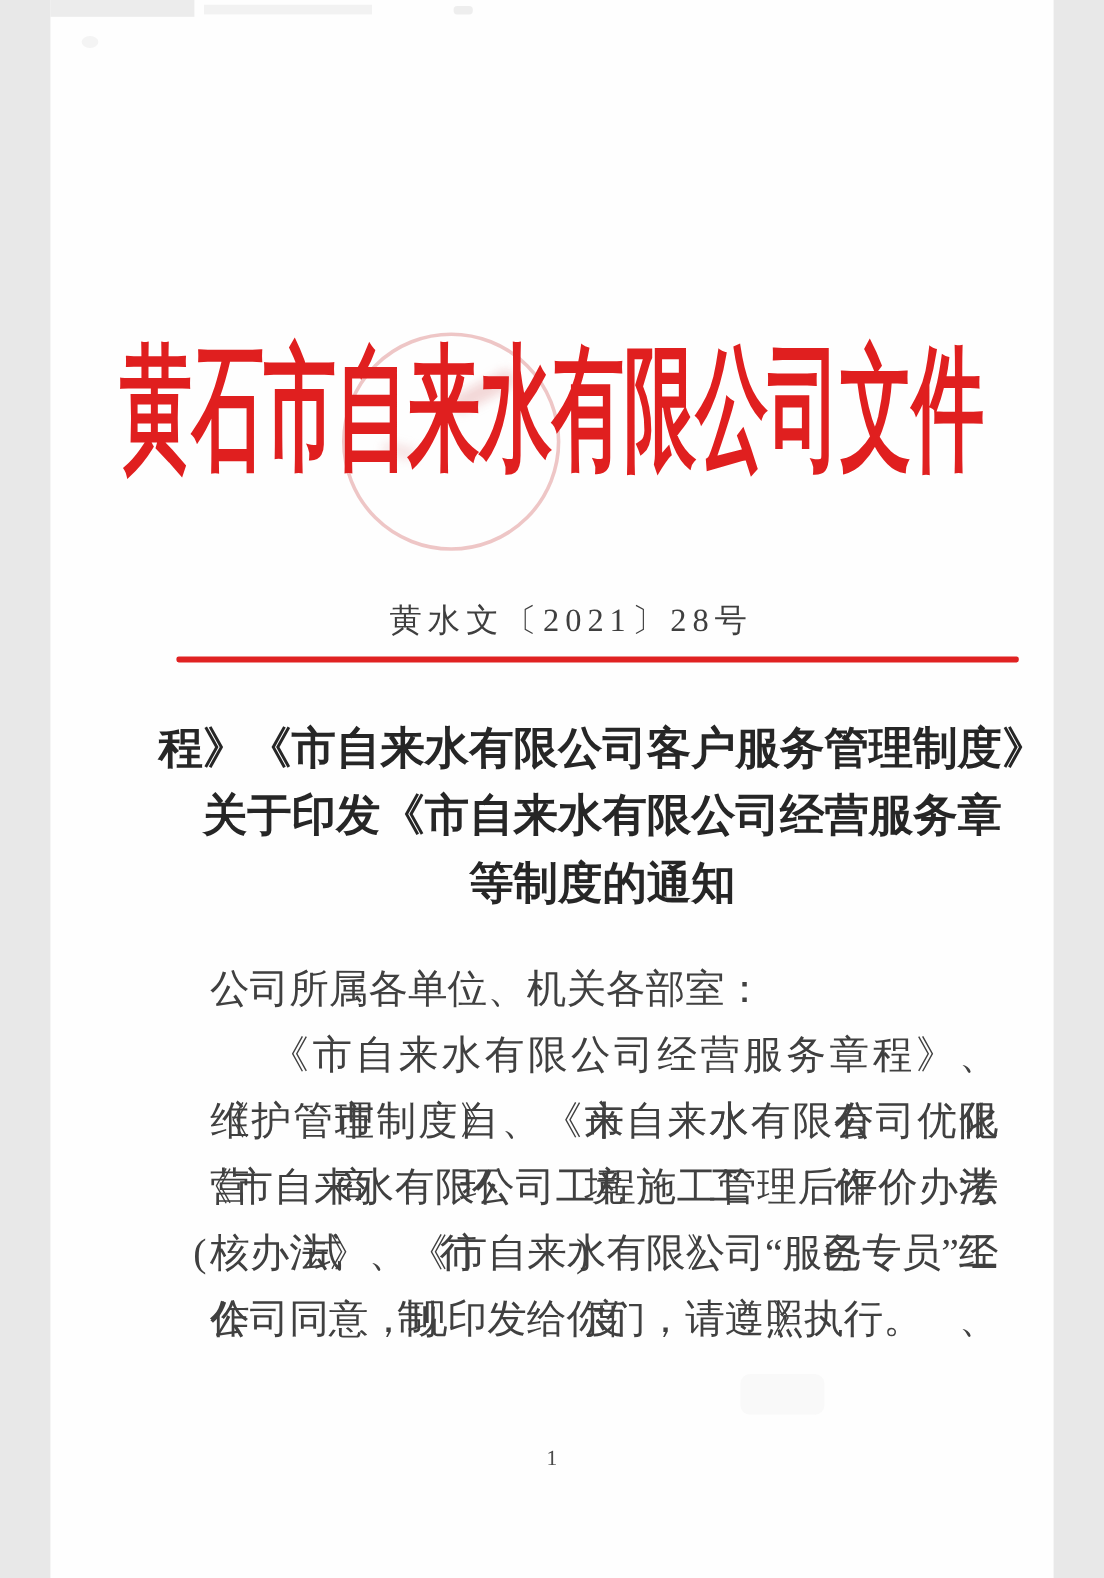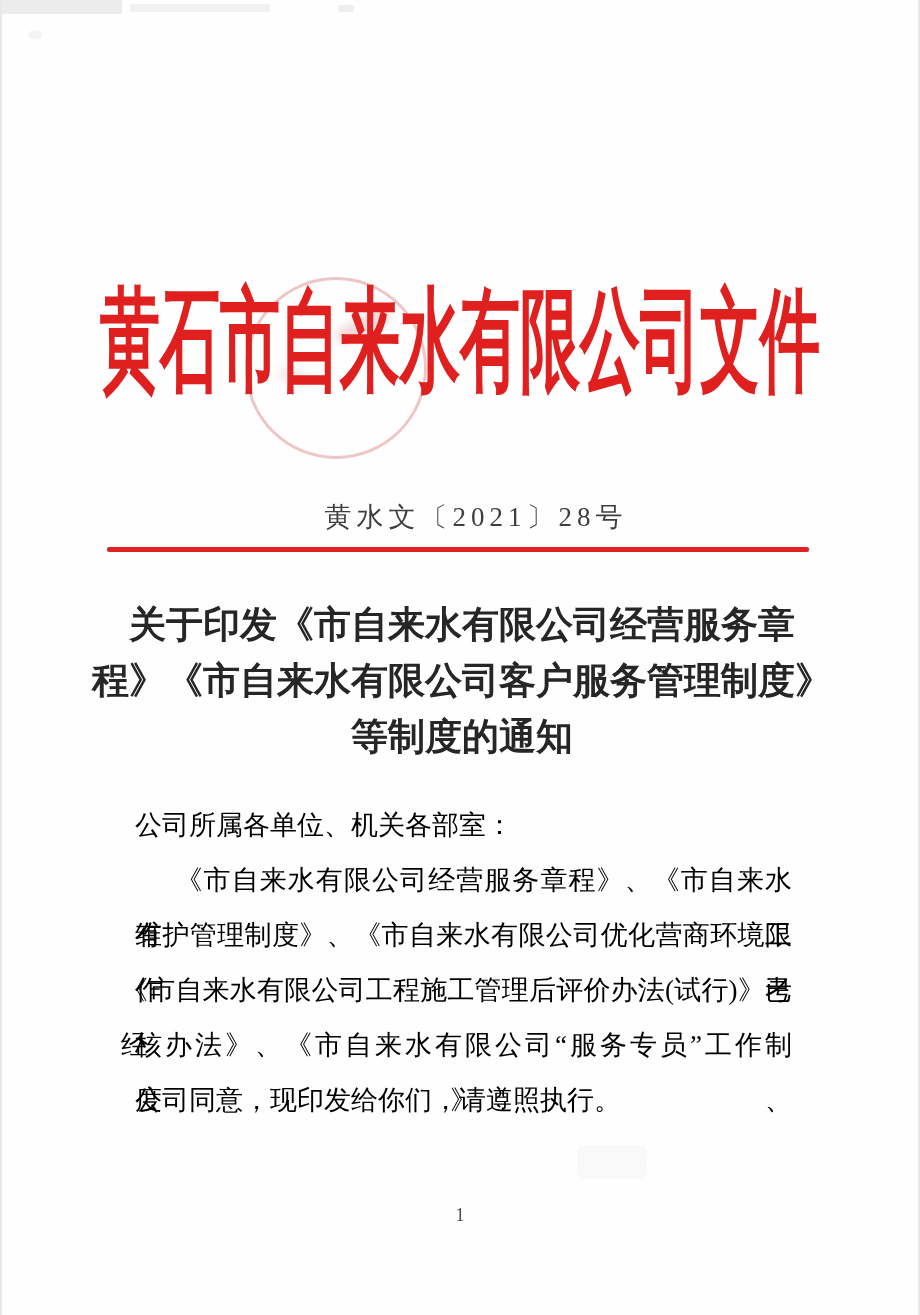--- a/index.html
+++ b/index.html
@@ -2,21 +2,21 @@
 <html><head>
 <meta charset="utf-8">
 <style>
   html, body {
     margin: 0;
     padding: 0;
     background: #e8e8e8;
   }
   .page {
     position: relative;
-    width: 916px;
+    width: 836px;
     height: 1315px;
     margin: 0 auto;
     background: #fefefe;
     overflow: hidden;
     font-family: "Liberation Serif", "DejaVu Serif", serif;
   }
 
   
   .artifact {
     position: absolute;
@@ -113,22 +113,22 @@
     font-size: 37px;
     line-height: 56px;
   }
 
   
   .body-block {
     position: absolute;
     left: 133px;
     top: 798px;
     width: 657px;
-    color: #000000;
-    font-size: 27px;
+    color: #404040;
+    font-size: 33px;
   }
   .body-line {
     height: 55px;
     line-height: 55px;
     white-space: nowrap;
   }
   .body-line.just {
     white-space: normal;
     text-align: justify;
     text-align-last: justify;
@@ -162,22 +162,22 @@
     <div class="smudge2"></div>
   </div>
 
   <div class="masthead">黄石市自来水有限公司文件</div>
 
   <div class="doc-number">黄水文〔2021〕28号</div>
 
   <div class="red-rule"></div>
 
   <div class="notice-title">
+    <div>程》《市自来水有限公司客户服务管理制度》</div>
     <div>关于印发《市自来水有限公司经营服务章</div>
-    <div>程》《市自来水有限公司客户服务管理制度》</div>
     <div>等制度的通知</div>
   </div>
 
   <div class="body-block">
     <div class="body-line">公司所属各单位、机关各部室：</div>
     <div class="body-line just indent">《市自来水有限公司经营服务章程》、《市自来水有限</div>
     <div class="body-line just">维护管理制度》、《市自来水有限公司优化营商环境工作考</div>
     <div class="body-line just hang">《市自来水有限公司工程施工管理后评价办法(试行)》已经</div>
     <div class="body-line just">核办法》、《市自来水有限公司“服务专员”工作制度》、</div>
     <div class="body-line">公司同意，现印发给你们，请遵照执行。</div>

